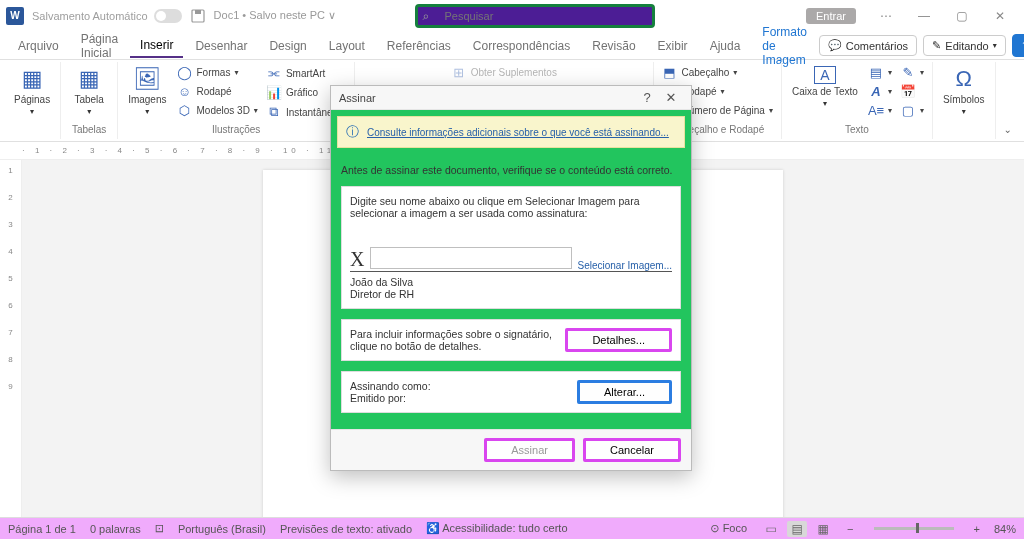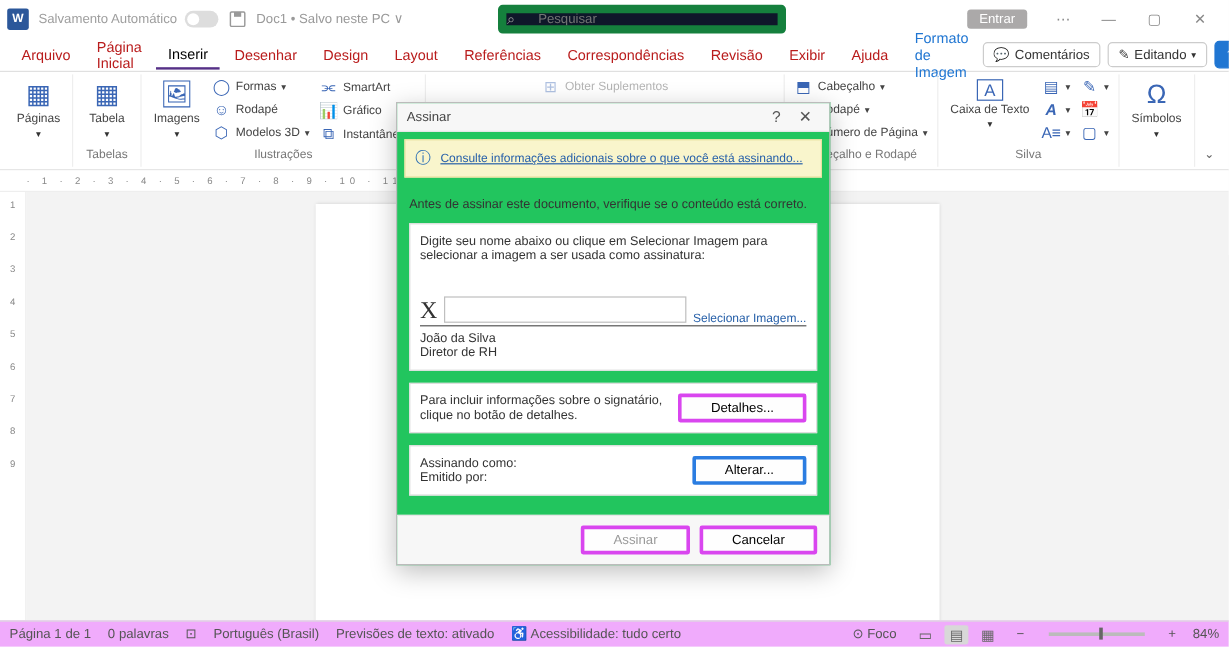--- a/index.html
+++ b/index.html
@@ -7,30 +7,30 @@
 
 
 .titlebar { height: 32px; background: #fff; display: flex; align-items: center; padding: 0 6px; gap: 8px; border-bottom: 1px solid transparent; }
 .word-icon { width: 18px; height: 18px; background: #2b579a; border-radius: 2px; display: flex; align-items: center; justify-content: center; color: #fff; font-size: 10px; font-weight: bold; }
 .autosave { display: flex; align-items: center; gap: 6px; color: #9e9e9e; font-size: 11px; }
 .toggle { width: 28px; height: 14px; background: #ddd; border-radius: 7px; position: relative; }
 .toggle::after { content: ''; width: 10px; height: 10px; background: #fff; border-radius: 50%; position: absolute; left: 2px; top: 2px; }
 .savebtn { width: 16px; height: 16px; color: #999; }
 .doc-name { color: #999; font-size: 11px; }
 .search-box { flex: 0 0 240px; margin-left: auto; margin-right: auto; }
-.search-input { width: 100%; height: 24px; border: 7px solid #15803d; border-radius: 4px; padding: 0 8px 0 26px; background: #0f172a; color: #888; font-size: 11px; }
+.search-input { width: 100%; height: 24px; border: 3px solid #15803d; border-radius: 4px; padding: 0 8px 0 26px; background: #4c1d95; color: #888; font-size: 11px; }
 .search-wrap { position: relative; }
 .search-wrap .si { position: absolute; left: 7px; top: 5px; color: #999; font-size: 12px; }
 .win-controls { display: flex; gap: 2px; margin-left: auto; align-items: center; }
 .entrar { background: #aba9a9; color: #fff; padding: 2px 10px; border-radius: 3px; font-size: 11px; margin-right: 10px; }
 .wc { width: 36px; height: 28px; display: flex; align-items: center; justify-content: center; color: #888; font-size: 12px; }
 
 
 .ribbon-tabs { height: 28px; display: flex; align-items: center; padding: 0 8px; gap: 2px; border-bottom: 1px solid #e0e0e0; }
-.tab { padding: 4px 10px; font-size: 12px; color: #b91c1c; cursor: default; }
+.tab { padding: 4px 10px; font-size: 12px; color: #737373; cursor: default; }
 .tab.active { border-bottom: 2px solid #553087; color: #000000; }
 .tab.context { color: #2076d2; }
 .ribbon-right { margin-left: auto; display: flex; gap: 6px; align-items: center; }
 .rbtn { border: 1px solid #ccc; border-radius: 4px; padding: 3px 8px; font-size: 11px; display: flex; align-items: center; gap: 4px; background: #fff; }
 .rbtn.share { background: #2076d2; color: #fff; border-color: #2076d2; padding: 4px 8px; }
 .chev { font-size: 8px; }
 
 
 .ribbon { height: 82px; background: #fff; display: flex; border-bottom: 1px solid #e0e0e0; padding: 2px 4px; gap: 0; }
 .rgroup { display: flex; flex-direction: column; align-items: center; padding: 2px 6px; border-right: 1px solid #eee; }
@@ -254,21 +254,21 @@
           </div>
         <div class="smallbtn">
             <span class="ic">📅</span>
           </div>
         <div class="smallbtn">
             <span class="ic">▢</span>
             <span class="chev">▾</span>
           </div>
       </div>
     </div>
-    <div class="rgroup-label">Silva</div>
+    <div class="rgroup-label">Texto</div>
   </div>
   <div class="rgroup">
     <div class="rgroup-body">
       <div class="bigbtn">
           <span class="ic">Ω</span>
           <span class="lbl">Símbolos</span>
           <span class="chev">▾</span>
         </div>
     </div>
   </div>

